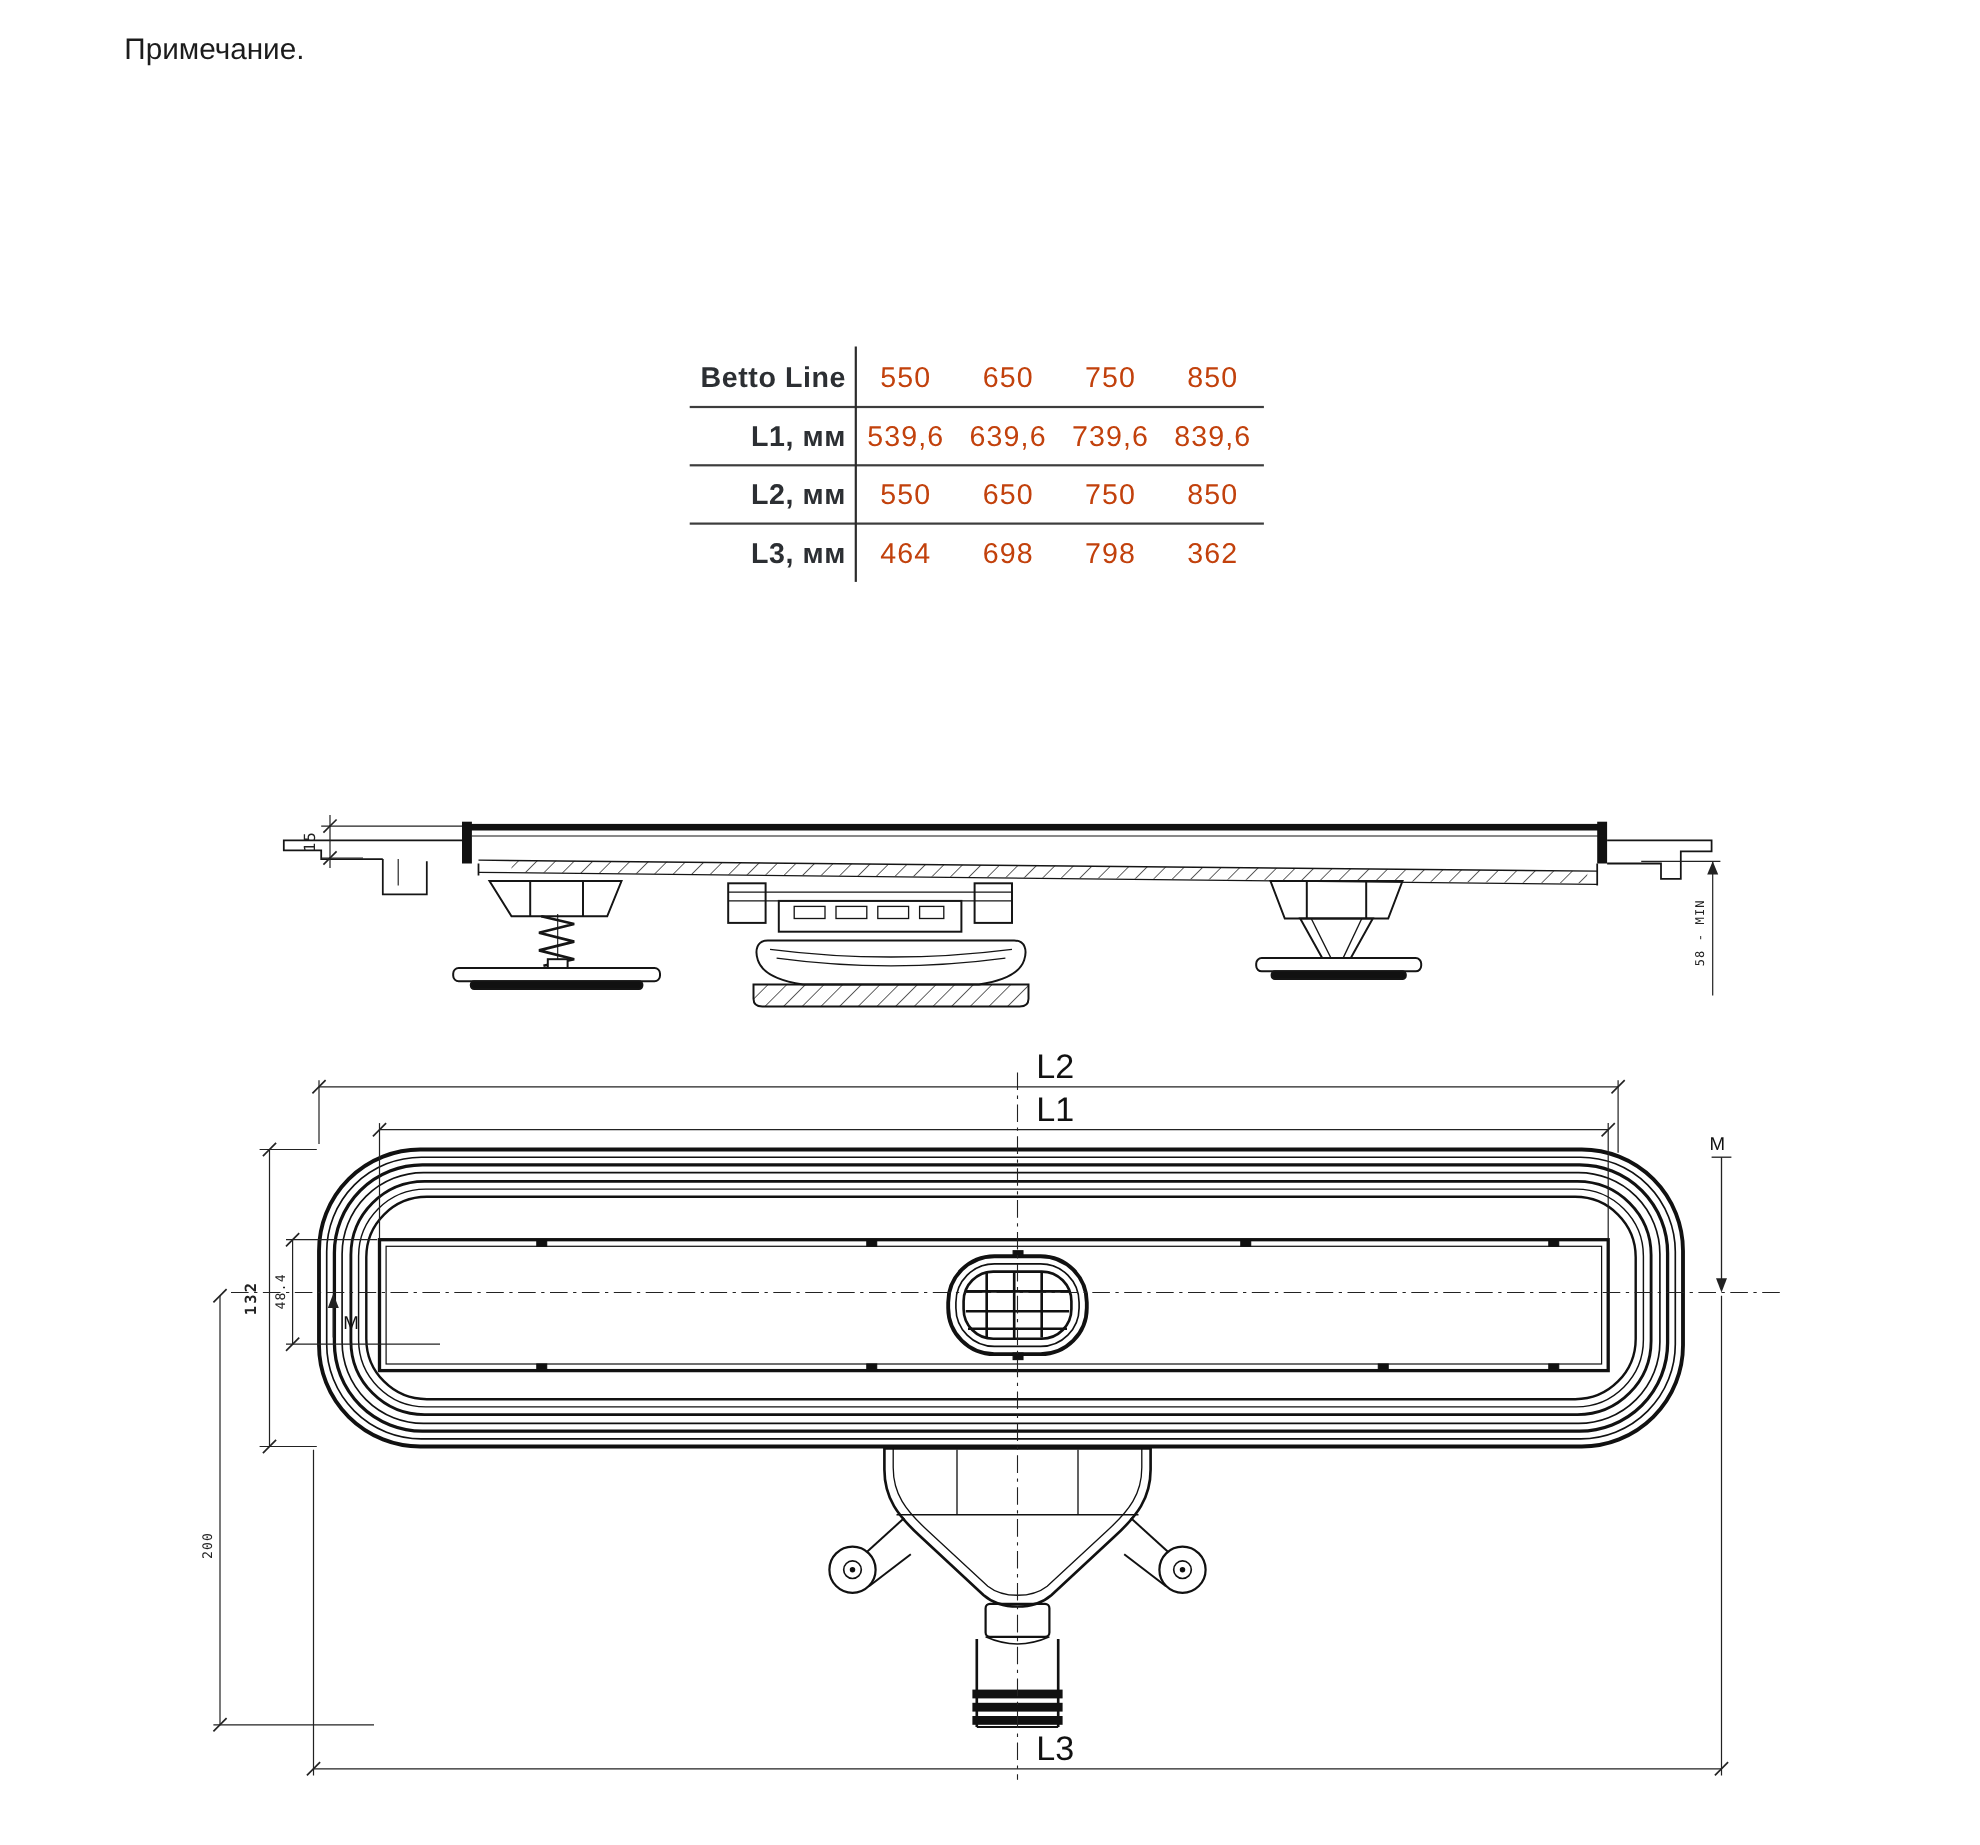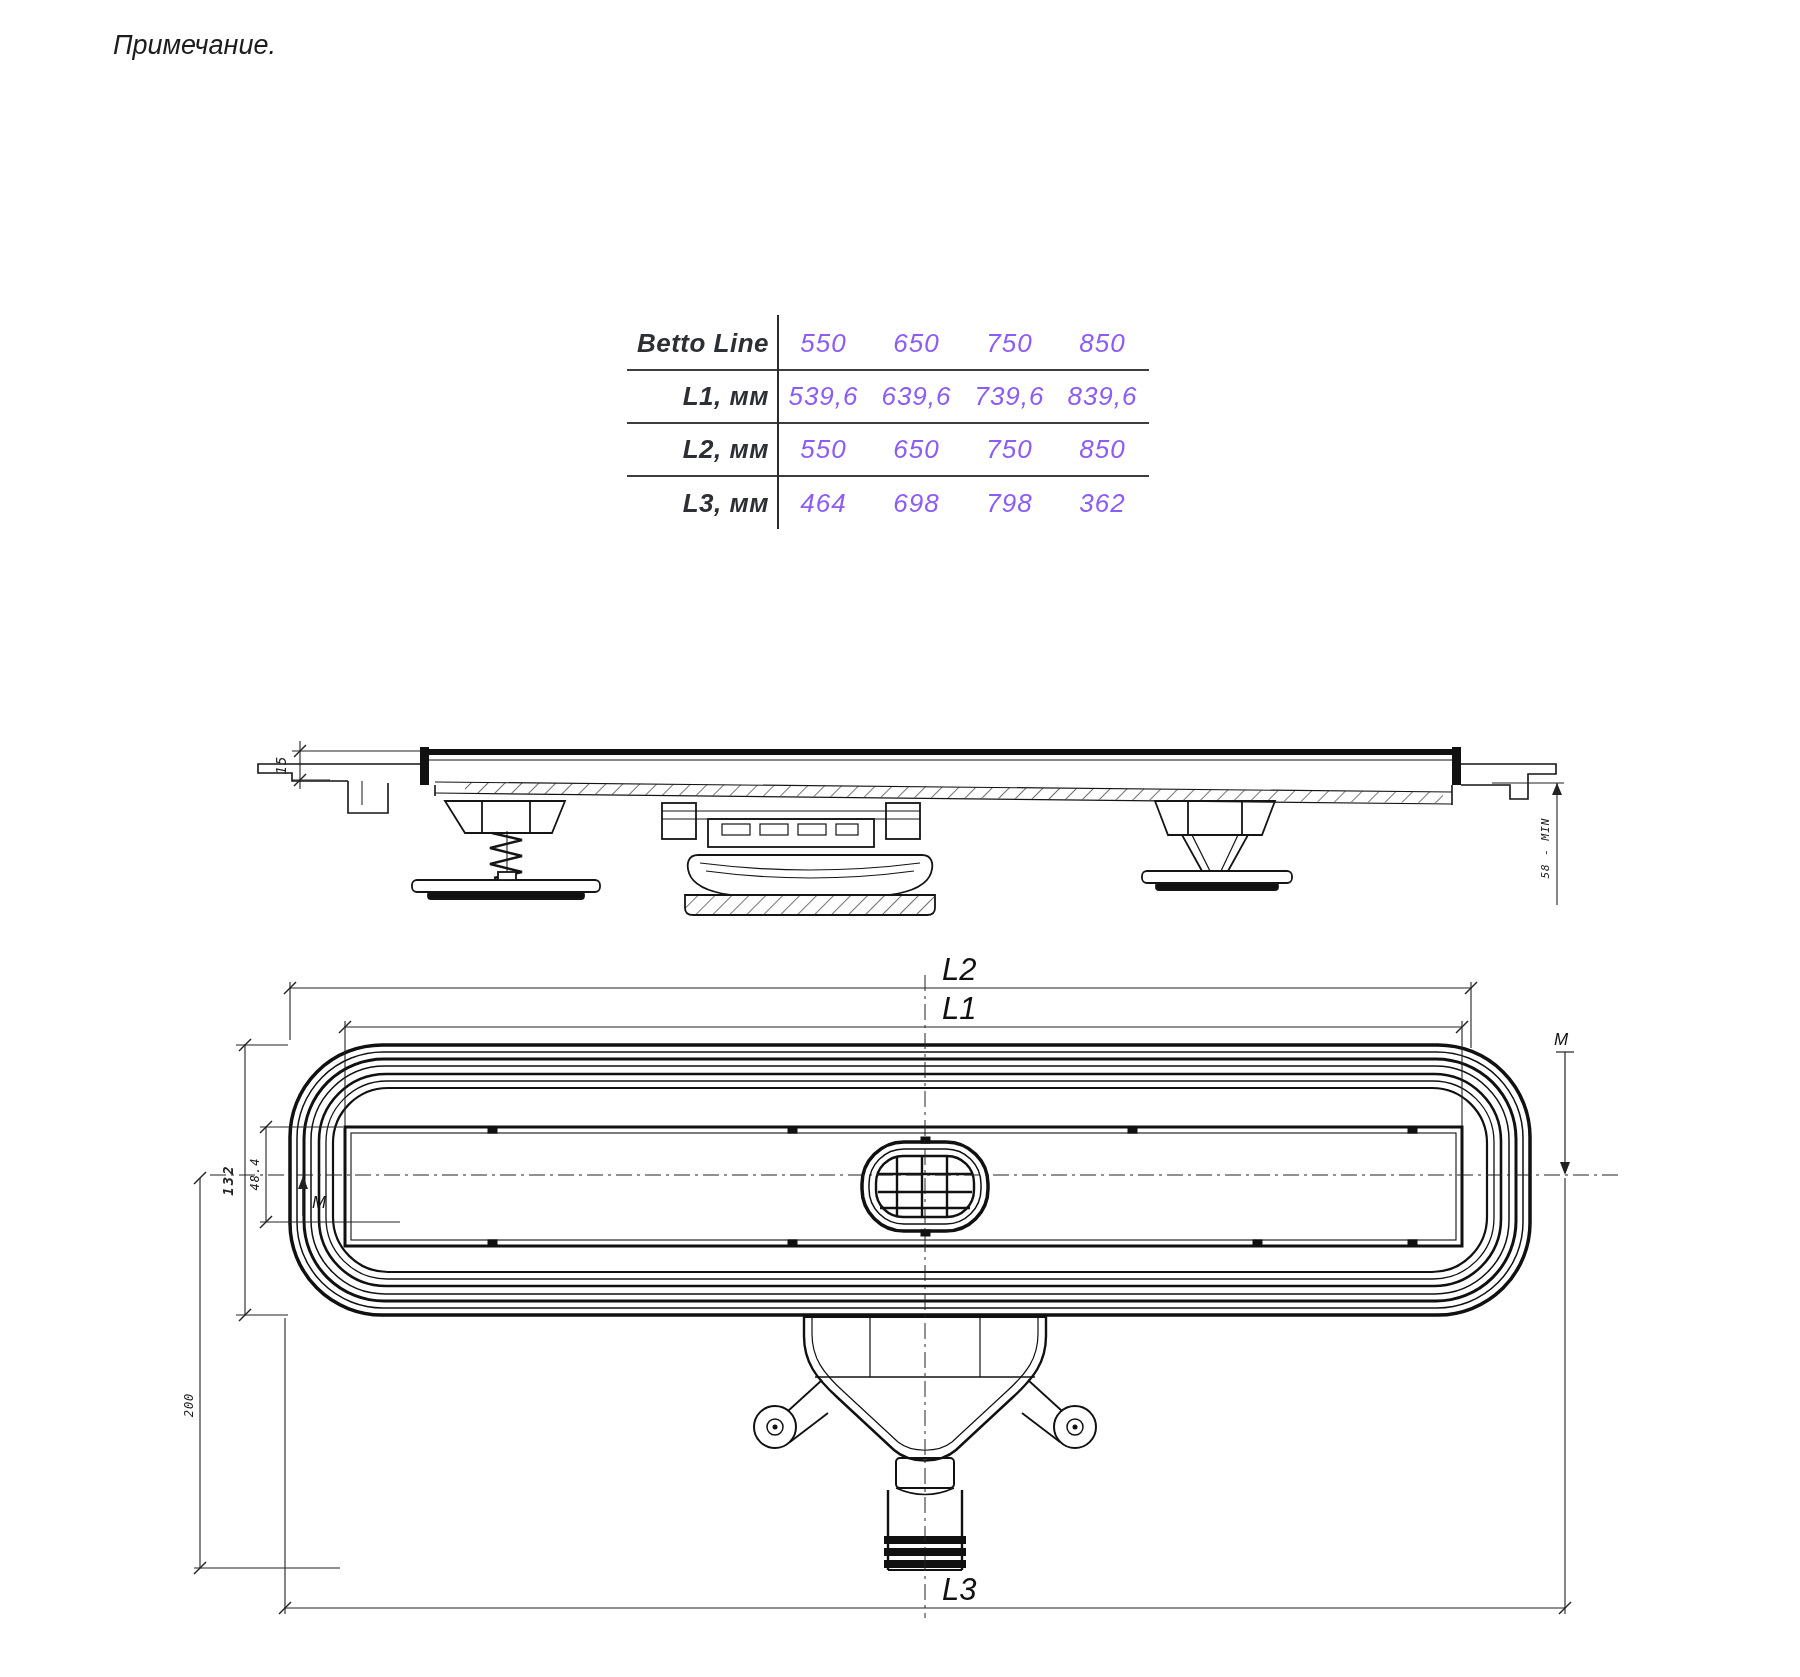--- a/index.html
+++ b/index.html
@@ -1,31 +1,31 @@
 <!DOCTYPE html>
 <html><head>
 <meta charset="utf-8">
 <style>
   * { margin:0; padding:0; box-sizing:border-box; }
   body { background:#fff; font-family:"Liberation Sans", sans-serif; }
   .page {
     position:relative; width:1800px; height:1677px; background:#ffffff;
-    overflow:hidden; color:#1c1c1c;font-style:italic;
+    overflow:hidden; color:#1c1c1c;
   }
   
   .note { position:absolute; left:113px; top:30px; font-size:27px; color:#1c1c1c; }
   .note-title { margin-bottom:16px; }
   .note-line { line-height:34px; }
   .note-line sup { font-size:16px; vertical-align:super; margin-right:3px; }
   
   .spec-table { position:absolute; left:627px; top:318px; width:522px; }
   .spec-row { display:grid; grid-template-columns:150px 93px 93px 93px 93px; height:53px; align-items:center; }
   .spec-row.lined { border-bottom:2px solid #3d3d3d; }
   .spec-label { text-align:right; padding-right:8px; font-weight:700; color:#2c2f33; font-size:26px; letter-spacing:0.5px; }
-  .spec-val { text-align:center; color:#8b5cf6; font-size:26px; letter-spacing:1px; }
+  .spec-val { text-align:center; color:#c2410c; font-size:26px; letter-spacing:1px; }
   .spec-divider { position:absolute; left:777px; top:315px; width:2px; height:214px; background:#2b2b2b; }
   
   .side-view { position:absolute; left:230px; top:633px; }
   .top-view { position:absolute; left:170px; top:950px; }
   svg text { font-family:"Liberation Sans", sans-serif; fill:#111; }
   svg text.dimnum { font-family:"DejaVu Sans Mono", monospace; fill:#222; }
 </style>
 </head>
 <body>
 

